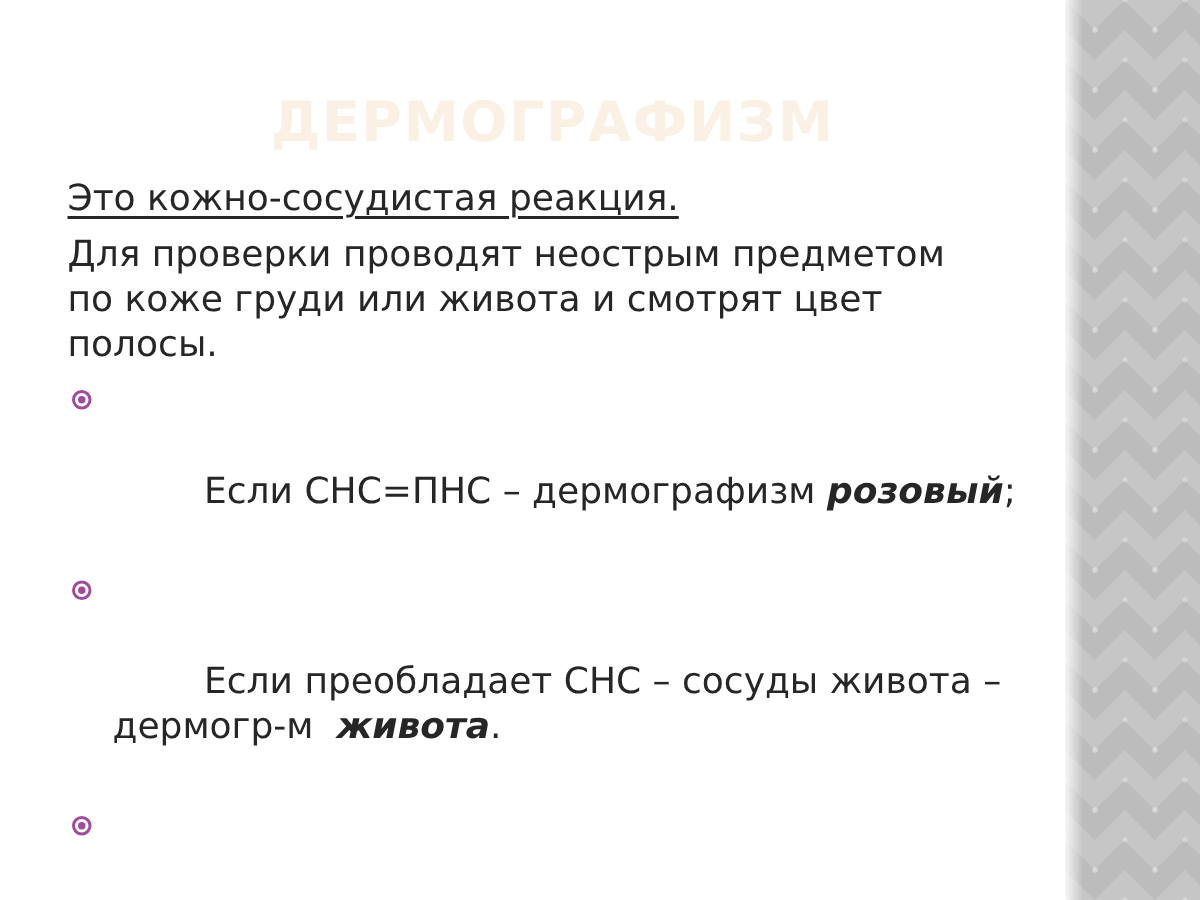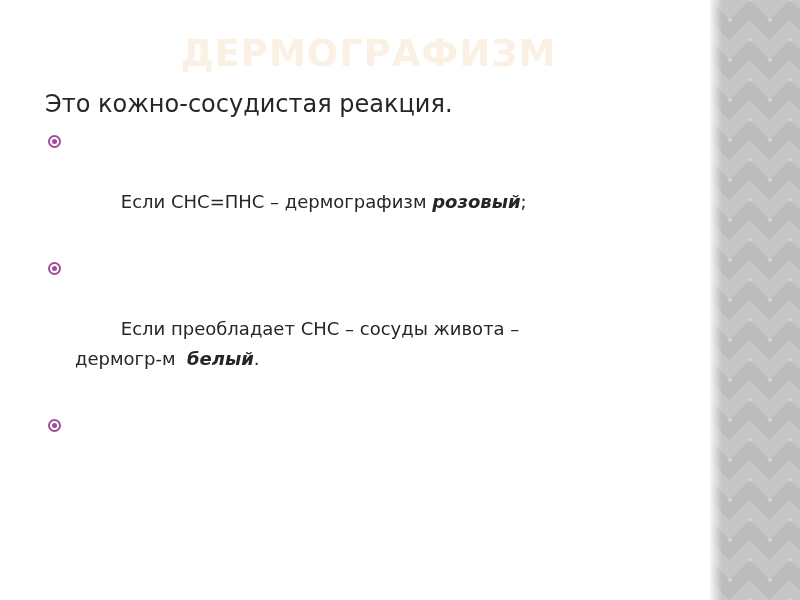--- a/index.html
+++ b/index.html
@@ -19,51 +19,52 @@
   .slide{
     position:relative;
     width:800px;height:600px;
     background:var(--page-bg);
     color:var(--text);
     overflow:hidden;
   }
   .content{
     position:absolute;left:0;top:0;
     width:710px;height:600px;
-    padding:32px 18px 0 45px;
+    padding:60px 18px 0 45px;
     box-sizing:border-box;
   }
   .title{
     margin:0 0 14px 0;
     text-align:center;
     font-size:37px;
     font-weight:bold;
     letter-spacing:1px;
     color:var(--title);
   }
   .p{
     margin:0 0 7px 0;
     font-size:24px;
     line-height:30px;
     white-space:pre-wrap;
   }
   .p.underlined{
+    text-decoration:underline;
     text-decoration-thickness:2px;
     text-underline-offset:4px;
   }
   .bullets{
     list-style:none;
     margin:8px 0 0 0;
     padding:0;
   }
   .bullets li{
     position:relative;
     padding-left:30px;
     margin:0 0 7px 0;
-    font-size:18px;
+    font-size:24px;
     line-height:30px;
     white-space:pre-wrap;
   }
   .marker{
     position:absolute;
     left:3px;top:8px;
     width:9px;height:9px;
     border:2px solid var(--bullet);
     border-radius:50%;
   }
@@ -103,30 +104,33 @@
   }
 </style>
 </head>
 <body>
 
 <div class="slide">
   <div class="content">
     <h1 class="title">ДЕРМОГРАФИЗМ</h1>
 
     <p class="p underlined">Это кожно-сосудистая реакция.</p>
+    <p class="p">Для проверки проводят неострым предметом
+по коже груди или живота и смотрят цвет
+полосы.</p>
 
     <ul class="bullets">
       <li>
         <span class="marker"></span>
         <span>Если СНС=ПНС – дермографизм </span><span class="em">розовый</span><span>;</span>
       </li>
       <li>
         <span class="marker"></span>
         <span>Если преобладает СНС – сосуды живота –
-дермогр-м  </span><span class="em">белый</span><span>.</span>
+дермогр-м  </span><span class="em">живота</span><span>.</span>
       </li>
       <li>
         <span class="marker"></span>
         
       </li>
 
     </ul>
   </div>
 
   <div class="sidebar">

